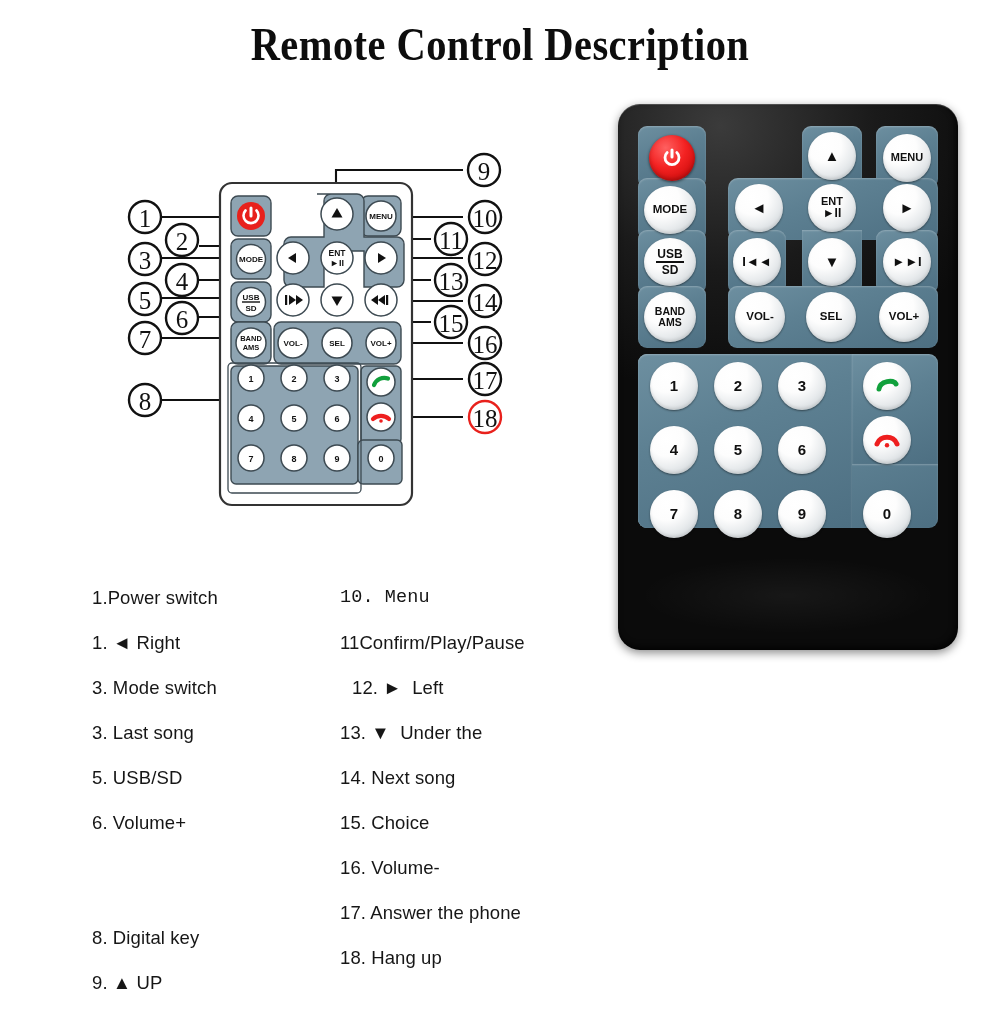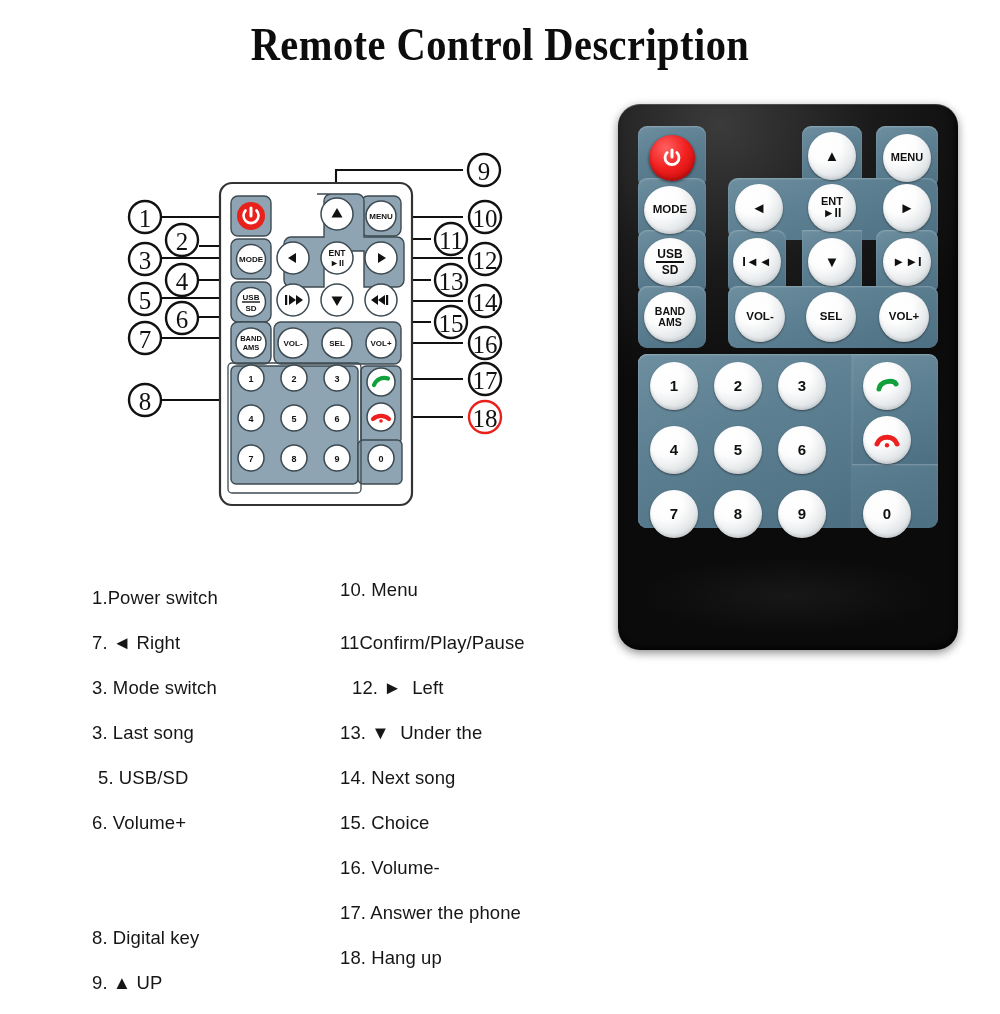--- a/index.html
+++ b/index.html
@@ -459,29 +459,29 @@
       <svg width="28" height="28" viewBox="0 0 28 28">
         <path d="M4 18 C7 9 21 9 24 18" stroke="#ee1f1f" stroke-width="5" fill="none" stroke-linecap="round"></path>
         <circle cx="14" cy="19.2" r="2.2" fill="#ee1f1f"></circle>
       </svg>
     </div>
   </div>
 
   <div class="legend">
 
     <div class="leg-item" style="left:92px;top:12px;">1.Power switch</div>
-    <div class="leg-item" style="left:92px;top:57px;">7. ◄ Right</div>
+    <div class="leg-item" style="left:92px;top:57px;">1. ◄ Right</div>
     <div class="leg-item" style="left:92px;top:102px;">3. Mode switch</div>
     <div class="leg-item" style="left:92px;top:147px;">3. Last song</div>
-    <div class="leg-item" style="left:98px;top:192px;">5. USB/SD</div>
+    <div class="leg-item" style="left:92px;top:192px;">5. USB/SD</div>
     <div class="leg-item" style="left:92px;top:237px;">6. Volume+</div>
     <div class="leg-item" style="left:92px;top:352px;">8. Digital key</div>
     <div class="leg-item" style="left:92px;top:397px;">9. ▲ UP</div>
 
-    <div class="leg-item" style="left:340px;top:4px;">10. Menu</div>
+    <div class="leg-item" style="left:340px;top:12px;font-family:Liberation Mono, monospace;">10. Menu</div>
     <div class="leg-item" style="left:340px;top:57px;">11Confirm/Play/Pause</div>
     <div class="leg-item" style="left:352px;top:102px;">12. ►  Left</div>
     <div class="leg-item" style="left:340px;top:147px;">13. ▼  Under the</div>
     <div class="leg-item" style="left:340px;top:192px;">14. Next song</div>
     <div class="leg-item" style="left:340px;top:237px;">15. Choice</div>
     <div class="leg-item" style="left:340px;top:282px;text-align:center;">16. Volume-</div>
     <div class="leg-item" style="left:340px;top:327px;">17. Answer the phone</div>
     <div class="leg-item" style="left:340px;top:372px;">18. Hang up</div>
   </div>
 

